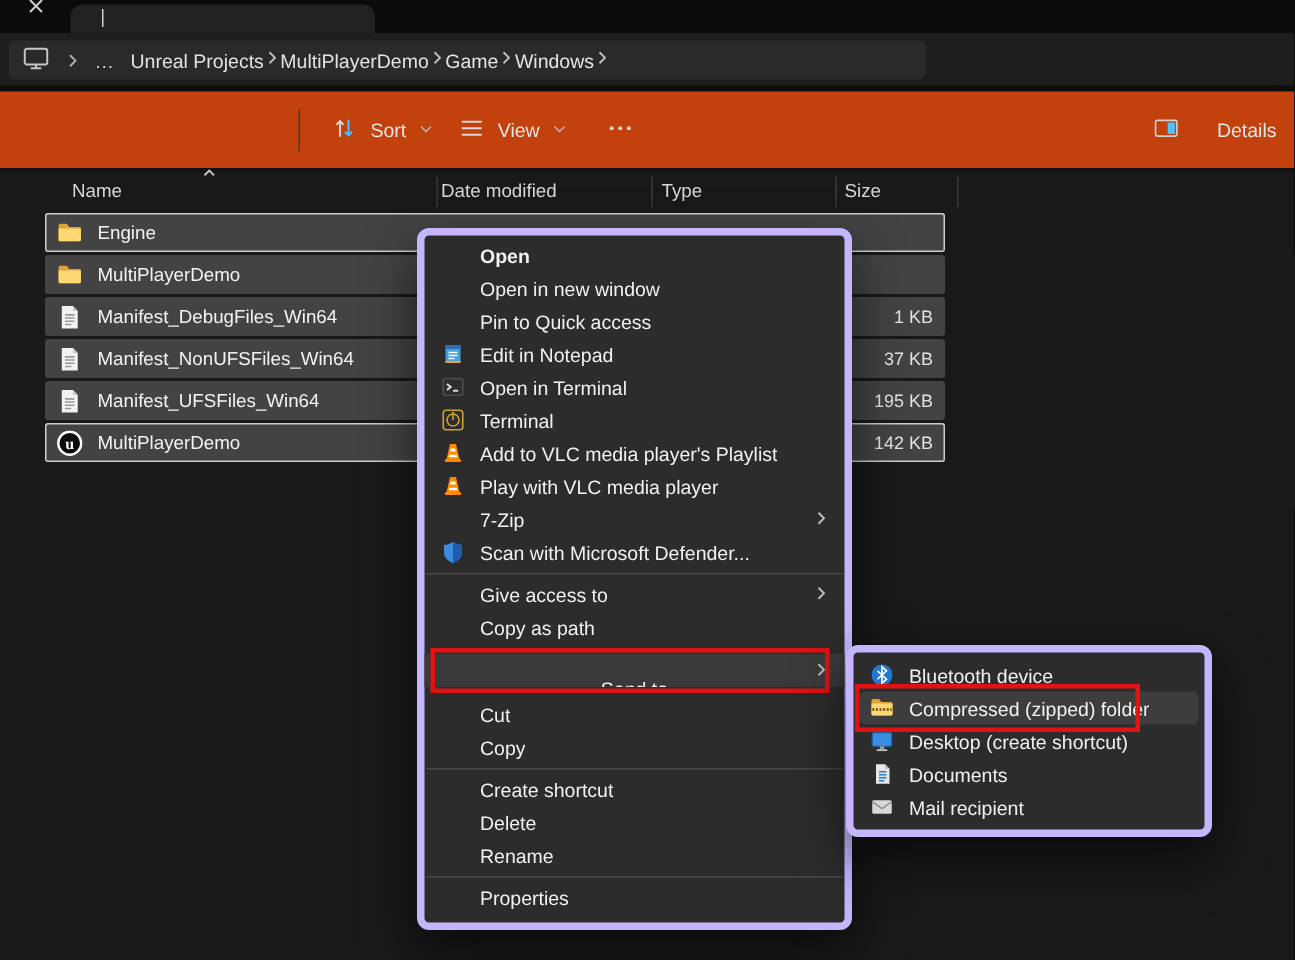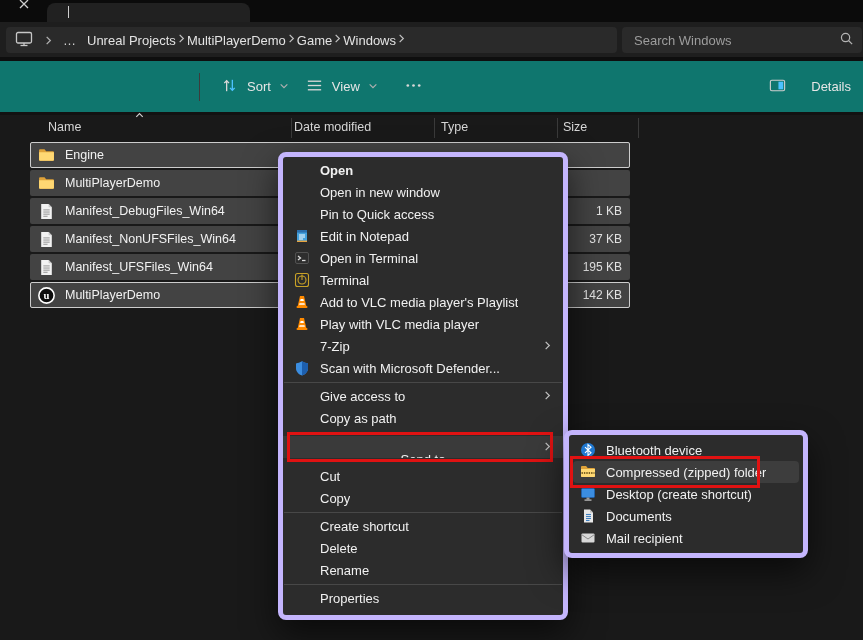--- a/index.html
+++ b/index.html
@@ -21,21 +21,21 @@
   .crumb-chev svg{display:block;}
   .crumb{white-space:nowrap;}
   .crumbs{display:flex;align-items:flex-start;}
   .overflow-dots{letter-spacing:2px;color:#d0d0d0;}
   .searchbox{position:absolute;left:622px;top:5px;width:240px;height:26px;background:#2a2a2a;
              border-radius:4px;display:flex;align-items:center;padding:0 8px 0 12px;}
   .search-ph{flex:1;font-size:13px;color:#9d9d9d;}
 
   
   .gap-band{position:absolute;top:57px;left:0;width:100%;height:4px;background:#0e0e0e;}
-  .toolbar{position:absolute;top:61px;left:0;width:100%;height:51px;background:#0f766e;
+  .toolbar{position:absolute;top:61px;left:0;width:100%;height:51px;background:#c2410c;
            display:flex;align-items:center;font-size:13px;color:#e6e6e6;}
   .tbtn{width:36px;height:34px;display:flex;align-items:center;justify-content:center;border-radius:4px;}
   .tb-files{display:flex;gap:12px;margin-left:5px;}
   .tb-sep{width:1px;height:28px;background:#3c3c3c;margin:0 12px 0 14px;}
   .tb-group{display:flex;align-items:center;gap:6px;padding:0 8px;height:34px;border-radius:4px;}
   .tb-group .lbl{padding:0 2px;}
   .tb-more{margin-left:10px;}
   .tb-details{position:absolute;right:6px;display:flex;align-items:center;gap:24px;padding:0 6px;height:34px;}
   .line-under-toolbar{position:absolute;top:112px;left:0;width:100%;height:3px;background:#121212;}
 
@@ -124,29 +124,20 @@
               <path d="M4 2l4 4-4 4"></path>
             </svg>
           </span>
           <span class="crumb">Windows</span>
           <span class="crumb-chev">
             <svg viewBox="0 0 12 12" width="11" height="11" fill="none" stroke="#c2c2c2" stroke-width="1.3">
               <path d="M4 2l4 4-4 4"></path>
             </svg>
           </span>
         </span>
-    </div>
-    <div class="searchbox">
-      <span class="search-ph">Search Windows</span>
-      <span>
-        <svg viewBox="0 0 16 16" width="15" height="15" fill="none" stroke="#b5b5b5" stroke-width="1.3">
-            <circle cx="7" cy="7" r="4.4"></circle>
-            <line x1="10.4" y1="10.4" x2="14" y2="14"></line>
-          </svg>
-      </span>
     </div>
   </div>
 
   <div class="gap-band"></div>
 
   <div class="toolbar">
     <div class="tb-files" id="tb-files">
         <div class="tbtn">
           <span><svg viewBox="0 0 20 20" fill="none" stroke="#8f959b" stroke-width="1.3">
               <rect x="4" y="3.5" width="12" height="14.5" rx="2"></rect>

